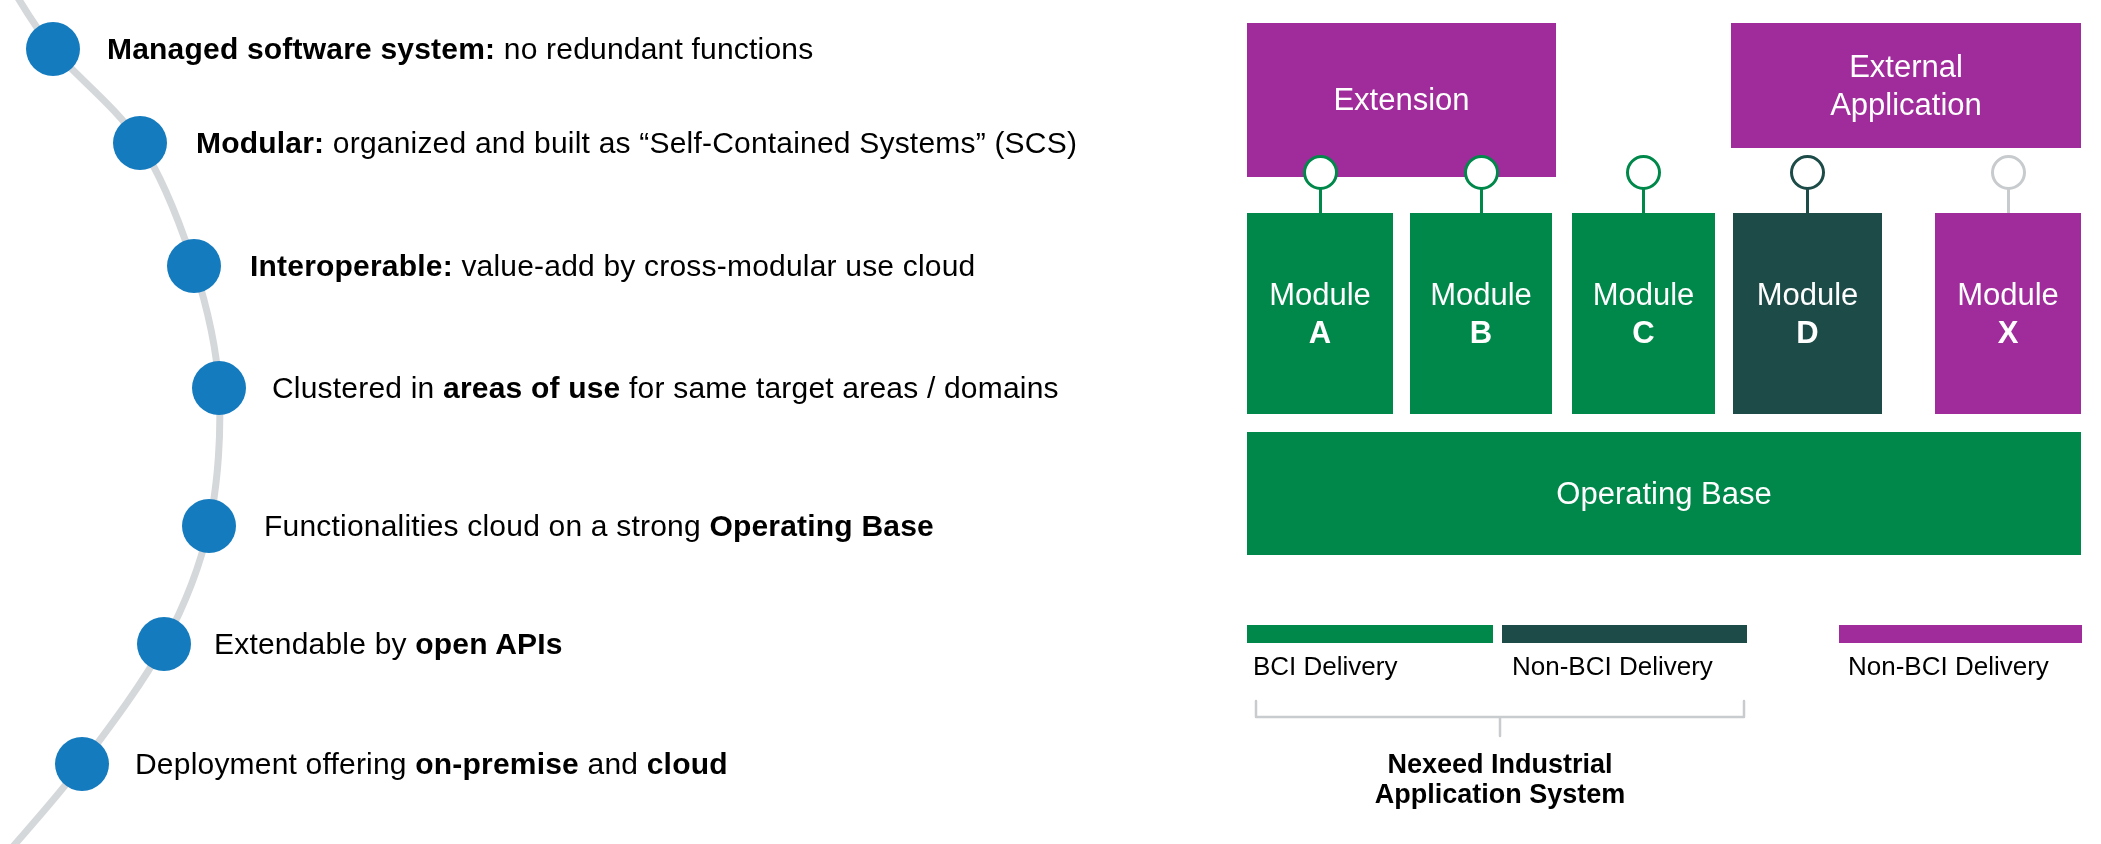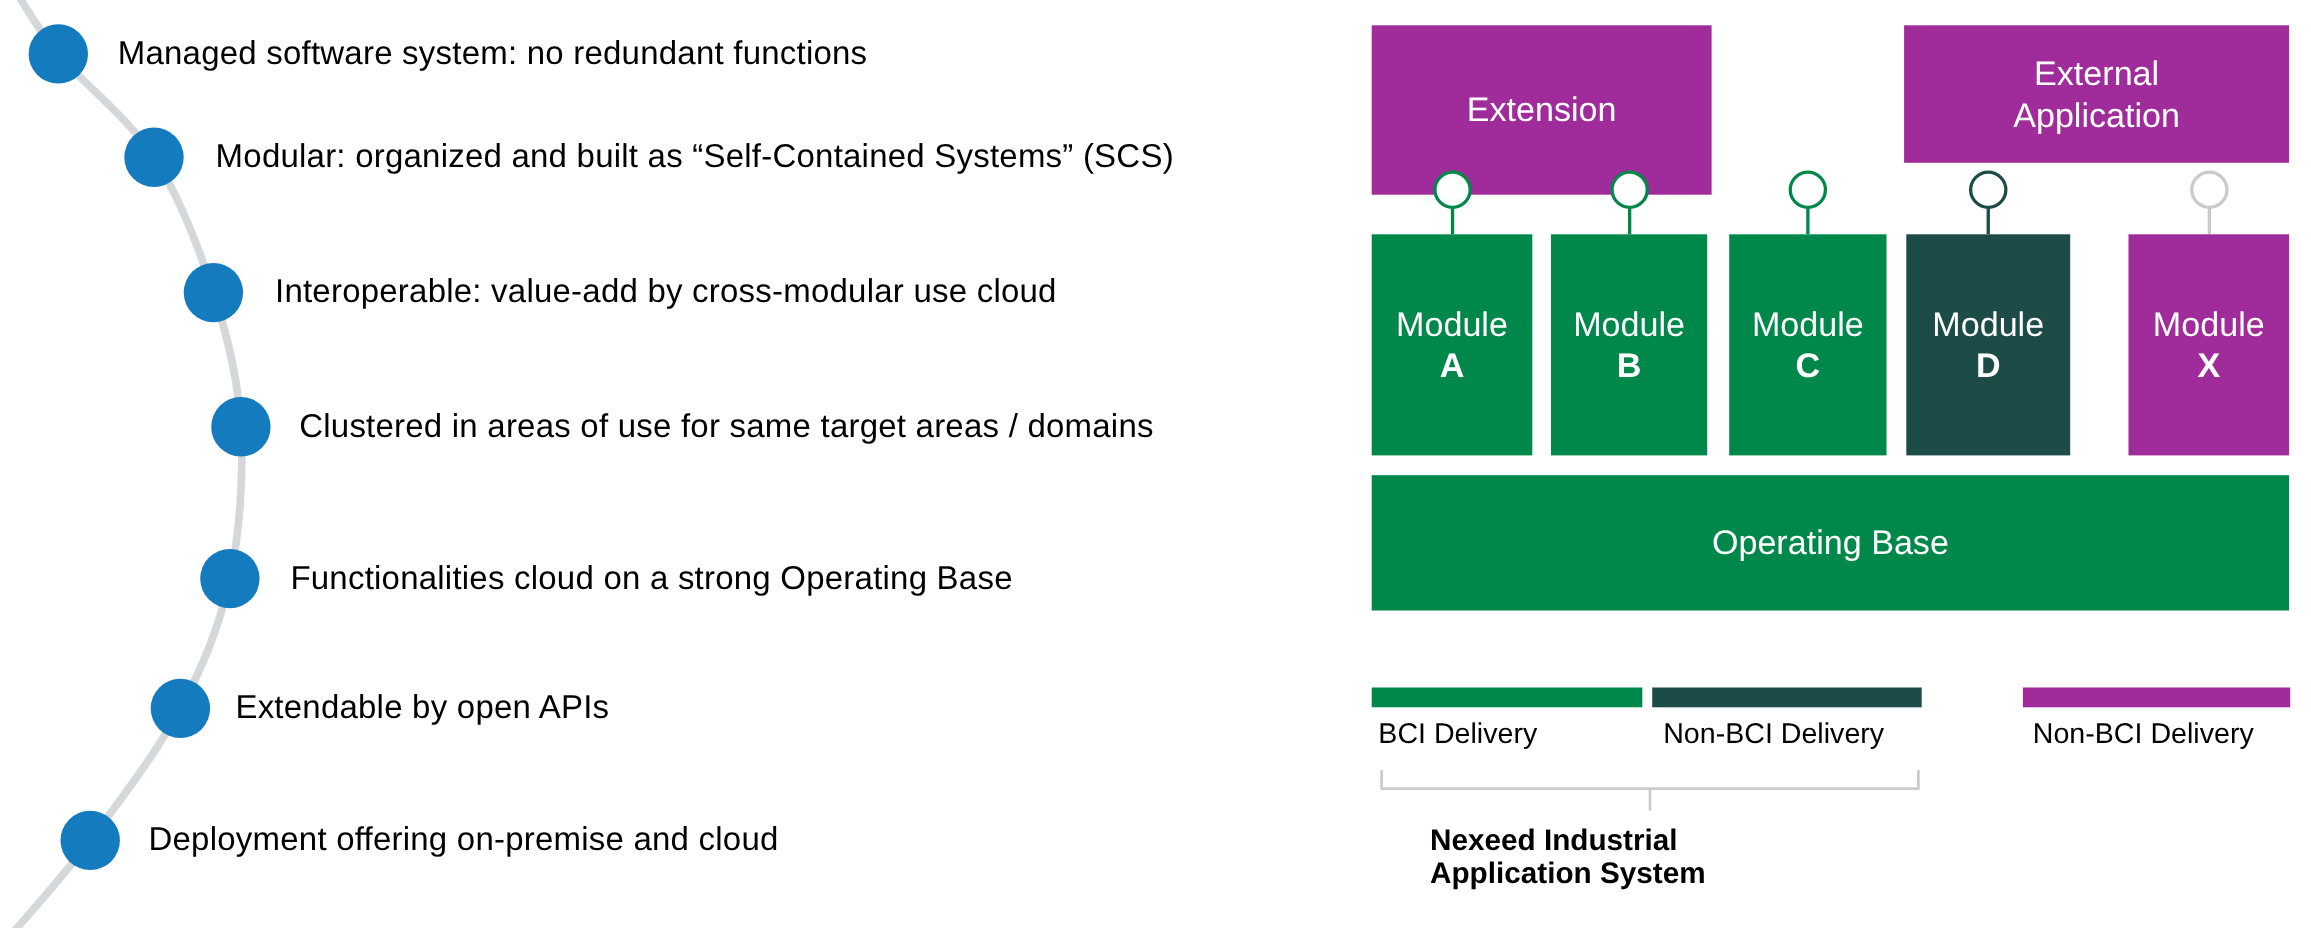--- a/index.html
+++ b/index.html
@@ -12,21 +12,21 @@
   }
   
   .arc-svg{position:absolute;left:0;top:0;overflow:visible;}
   .arc-path{fill:none;stroke:var(--arc-gray,#D5D8DA);stroke-width:7;stroke-linecap:round;}
   .dot{fill:var(--bullet-blue,#147BBF);}
   
   .bullet{
     position:absolute;transform:translateY(-50%);
     font-size:30px;color:#000;white-space:nowrap;letter-spacing:.2px;
   }
-  .bullet b{font-weight:normal;margin-top:48px;}
+  .bullet b{font-weight:bold;margin-top:48px;}
   
   .box{
     position:absolute;display:flex;flex-direction:column;
     align-items:center;justify-content:center;
     color:#fff;font-size:31px;line-height:38px;text-align:center;
   }
   .purple{background:var(--purple,#A02B9B);}
   .green{background:var(--green,#00884A);}
   .dark{background:var(--dark-green,#1D4C48);}
   .mod-letter{font-weight:bold;}
@@ -40,21 +40,21 @@
   .c-dark{border-color:var(--dark-green,#1D4C48);} .s-dark{background:var(--dark-green,#1D4C48);}
   .c-gray{border-color:var(--connector-gray,#C8CBCD);} .s-gray{background:var(--connector-gray,#C8CBCD);}
   
   .legend-bar{position:absolute;top:625px;height:18px;}
   .legend-label{position:absolute;top:651px;font-size:26px;line-height:30px;color:#000;white-space:nowrap;}
   
   .bracket-svg{position:absolute;left:1247px;top:695px;}
   .bracket-path{fill:none;stroke:var(--bracket-gray,#C9CCCE);stroke-width:2.5;stroke-linecap:round;stroke-linejoin:round;}
   .nexeed{
     position:absolute;left:1300px;top:749px;width:400px;
-    text-align:left;font-weight:bold;font-size:27px;line-height:30px;color:#000;
+    text-align:center;font-weight:bold;font-size:27px;line-height:30px;color:#000;
   }
 </style>
 </head>
 <body>
 
 <div class="slide">
 
   <svg class="arc-svg" width="300" height="844" viewBox="0 0 300 844">
     <path class="arc-path" d="M 10 -15
          C 17.2 -4.3 31.3 22.7 53 49

